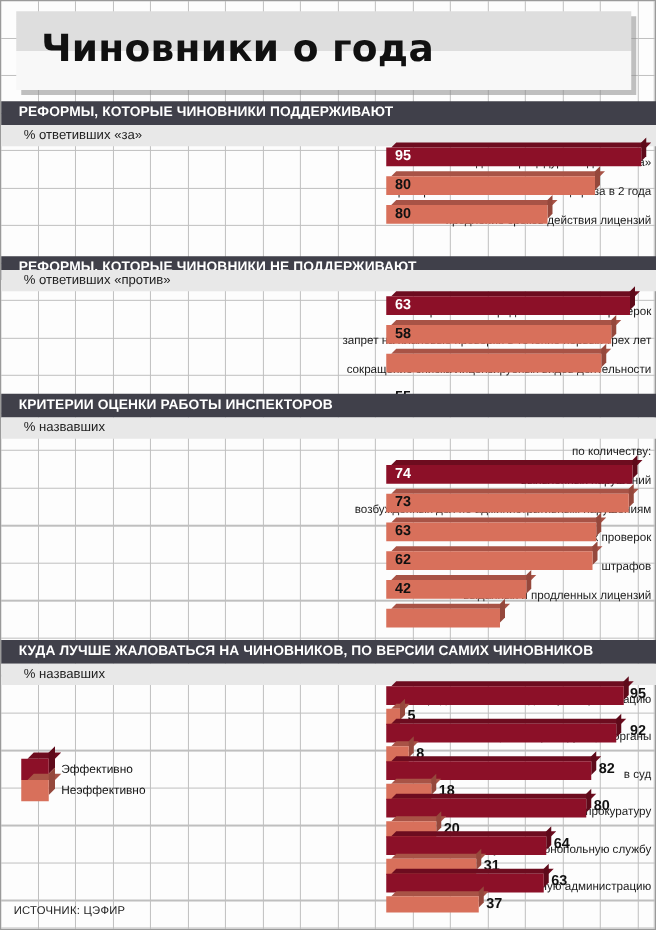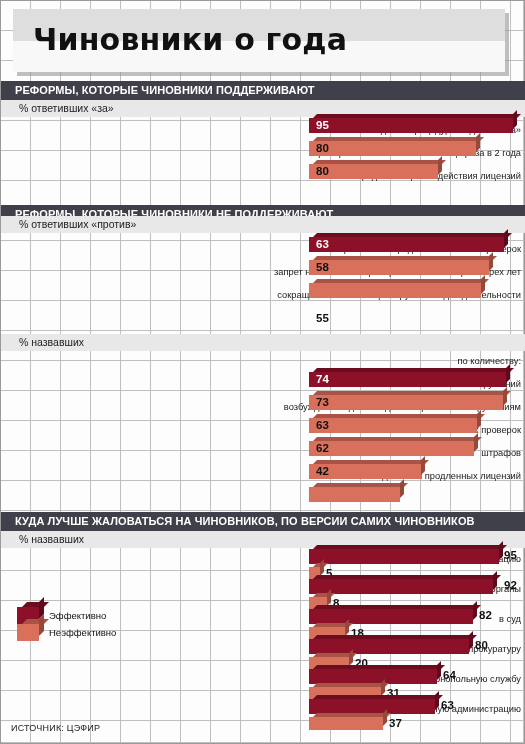--- a/index.html
+++ b/index.html
@@ -168,20 +168,23 @@
   <div class="val inside-light" style="left:315px;top:260px;">58</div>
 
   <div class="row-label" style="top:289px;">сокращение списка лицензируеных видов деятельности</div>
   <div class="bar light" style="left:308px;top:282px;width:172px;">
     <div class="top"></div>
       <div class="side"></div>
       <div class="face"></div>
   </div>
   <div class="val inside-light" style="left:315px;top:283px;margin-top:28px;">55</div>
 
+  <div class="sec-head" style="top:314px;">
+    <span>КРИТЕРИИ ОЦЕНКИ РАБОТЫ ИНСПЕКТОРОВ</span>
+  </div>
   <div class="subband" style="top:333px;"></div>
   <div class="subcap" style="top:335px;">% назвавших</div>
 
   <div class="row-label" style="top:355px;">по количеству:</div>
 
   <div class="row-label" style="top:378px;">выявленных нарушений</div>
   <div class="bar dark" style="left:308px;top:371px;width:197px;">
     <div class="top"></div>
       <div class="side"></div>
       <div class="face"></div>

